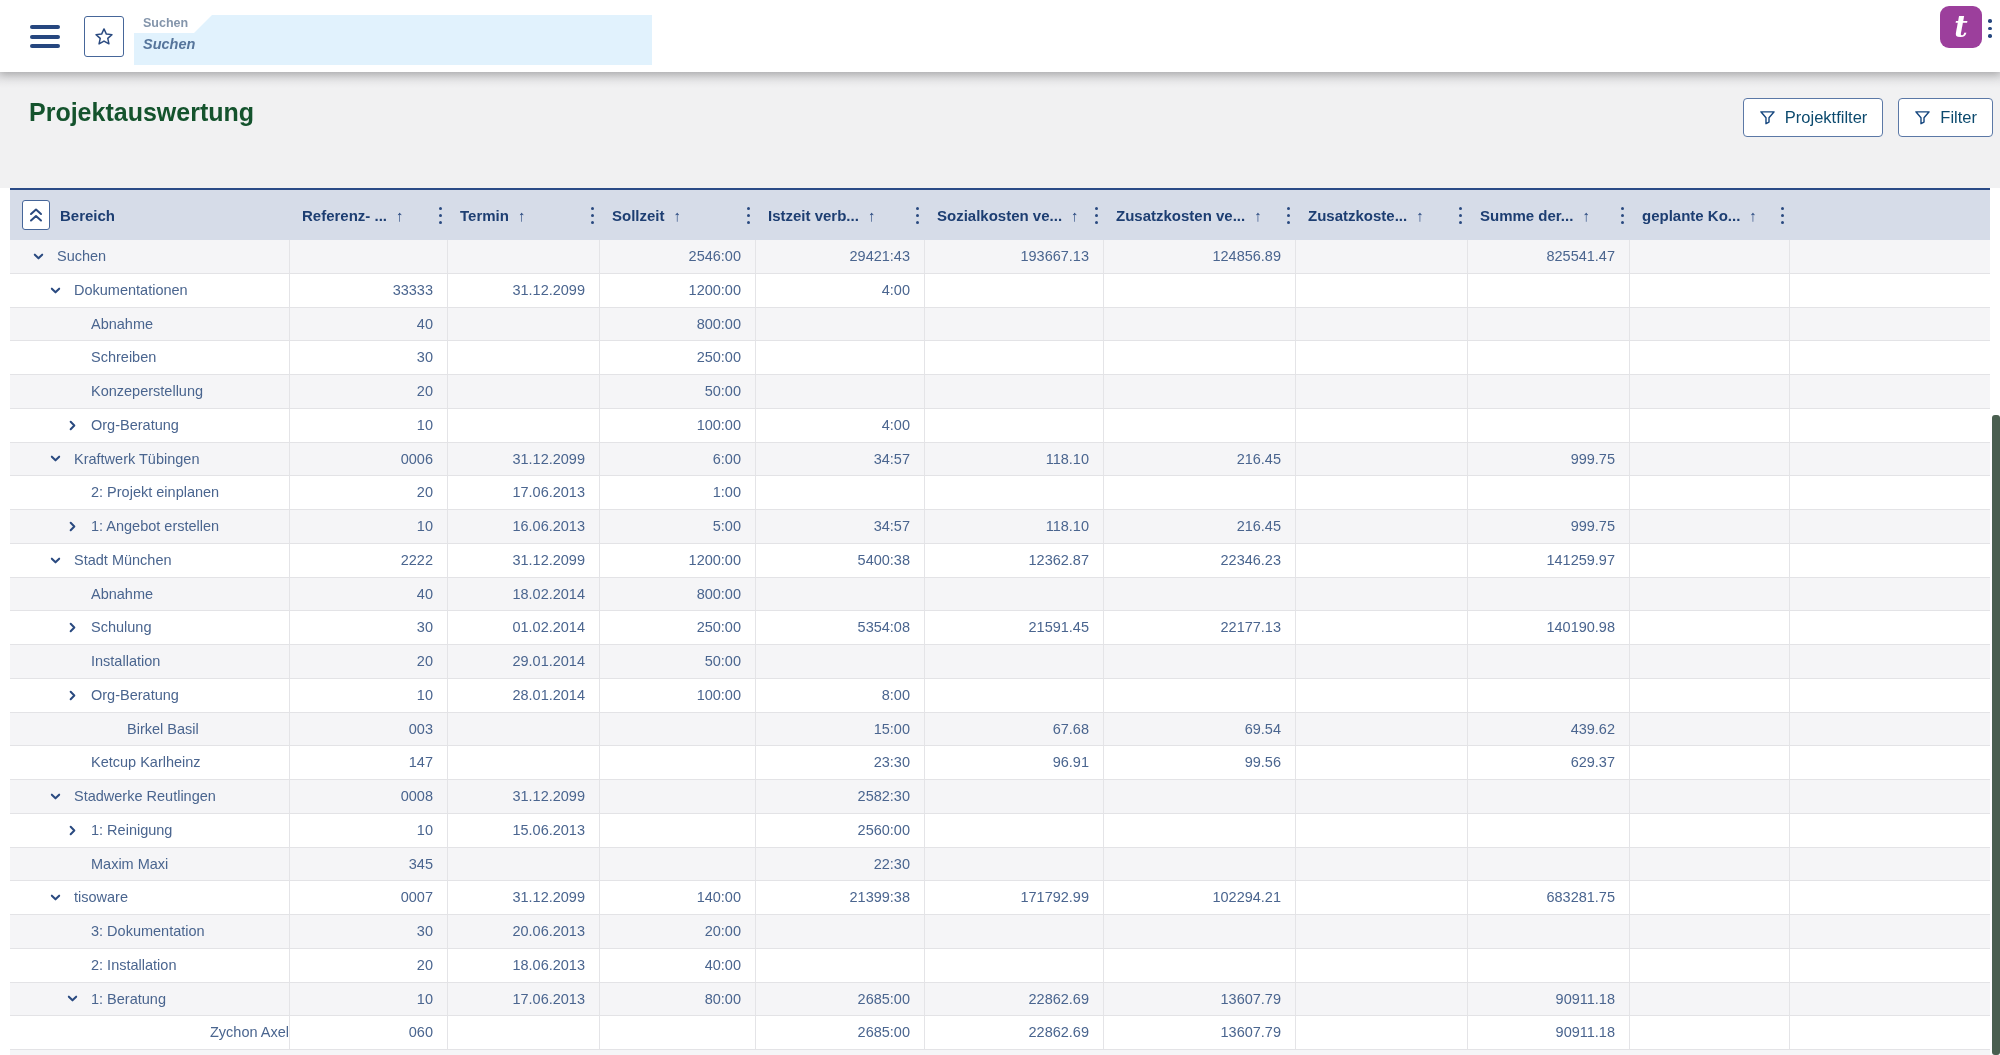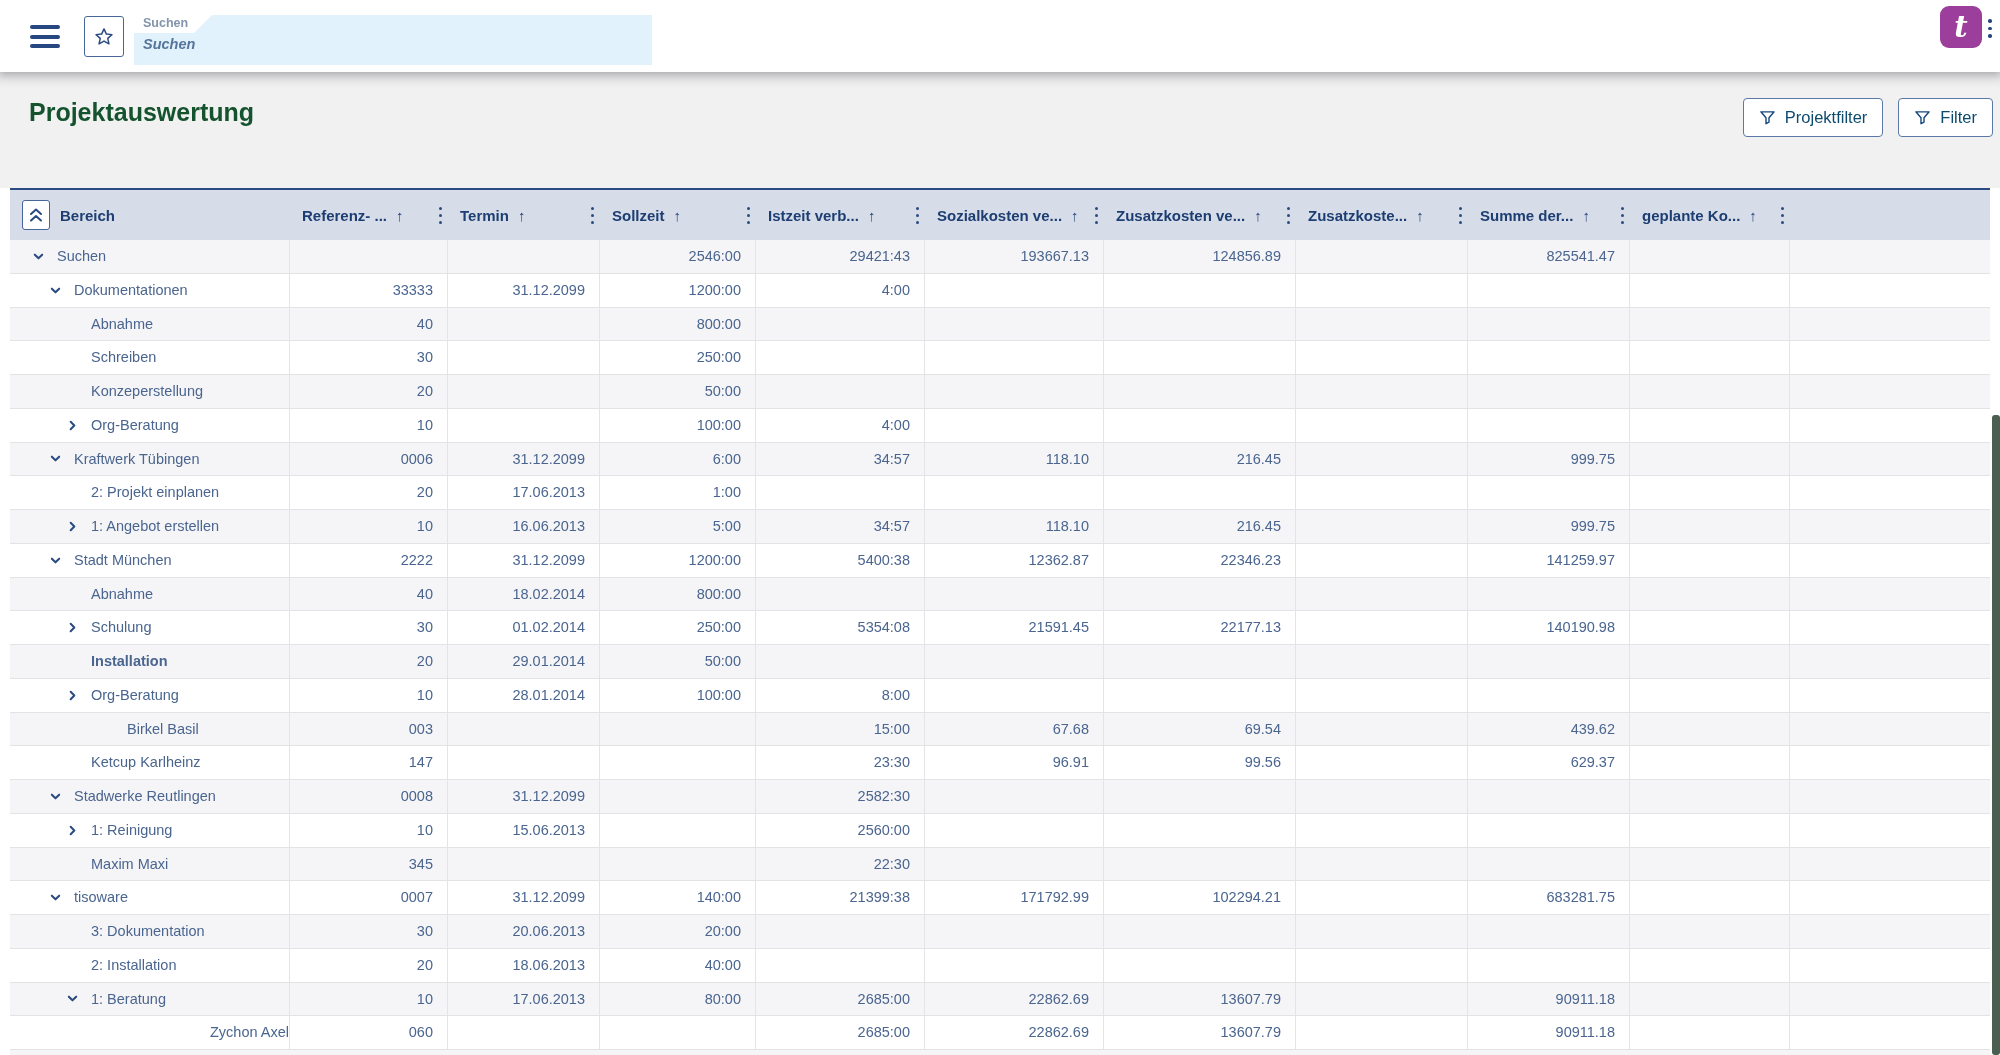--- a/index.html
+++ b/index.html
@@ -412,21 +412,21 @@
         <div class="td num">250:00</div>
         <div class="td num">5354:08</div>
         <div class="td num">21591.45</div>
         <div class="td num">22177.13</div>
         <div class="td num"></div>
         <div class="td num">140190.98</div>
         <div class="td num"></div>
         <div class="td filler"></div>
       </div>
       <div class="tr cols odd">
-        <div class="td tree" style="padding-left: 52px; font-weight: bold;">
+        <div class="td tree" style="padding-left: 52px;">
           <span class="chev"></span>
           <span>Installation</span>
         </div>
         <div class="td num">20</div>
         <div class="td num">29.01.2014</div>
         <div class="td num">50:00</div>
         <div class="td num"></div>
         <div class="td num"></div>
         <div class="td num"></div>
         <div class="td num"></div>

